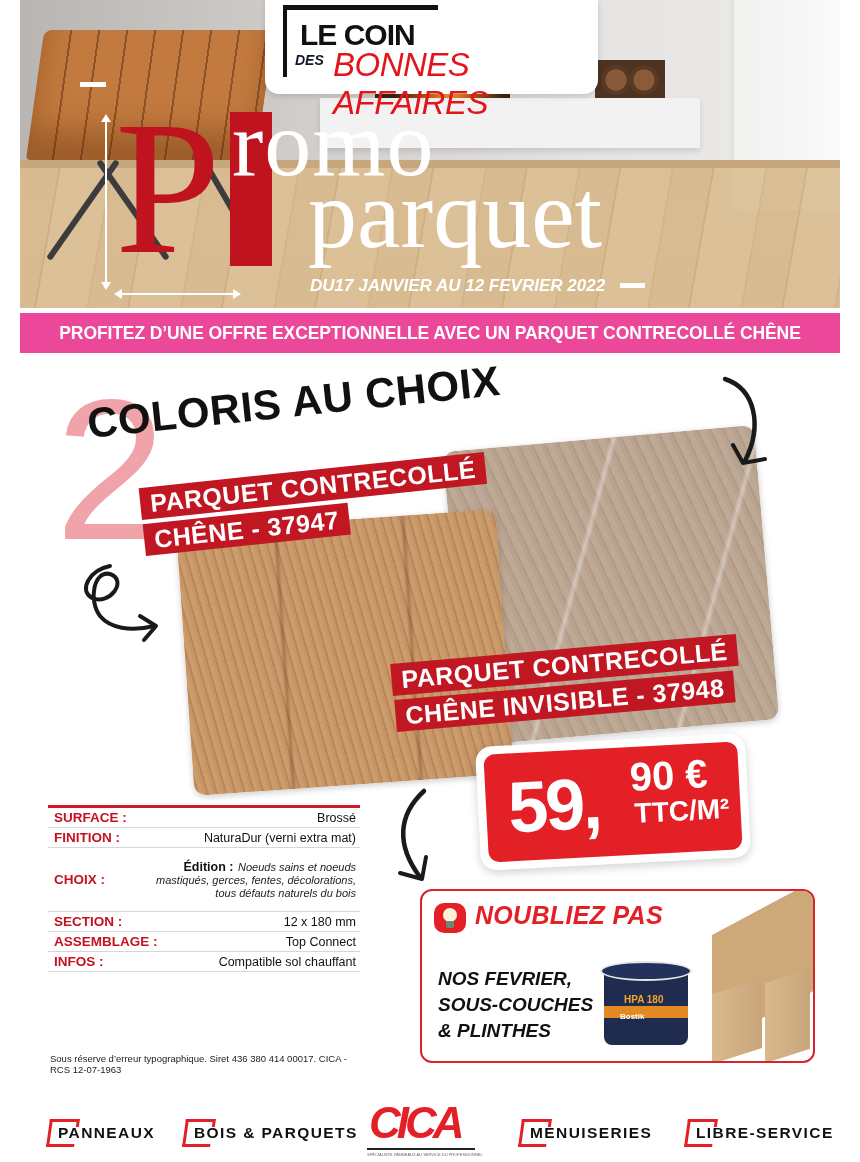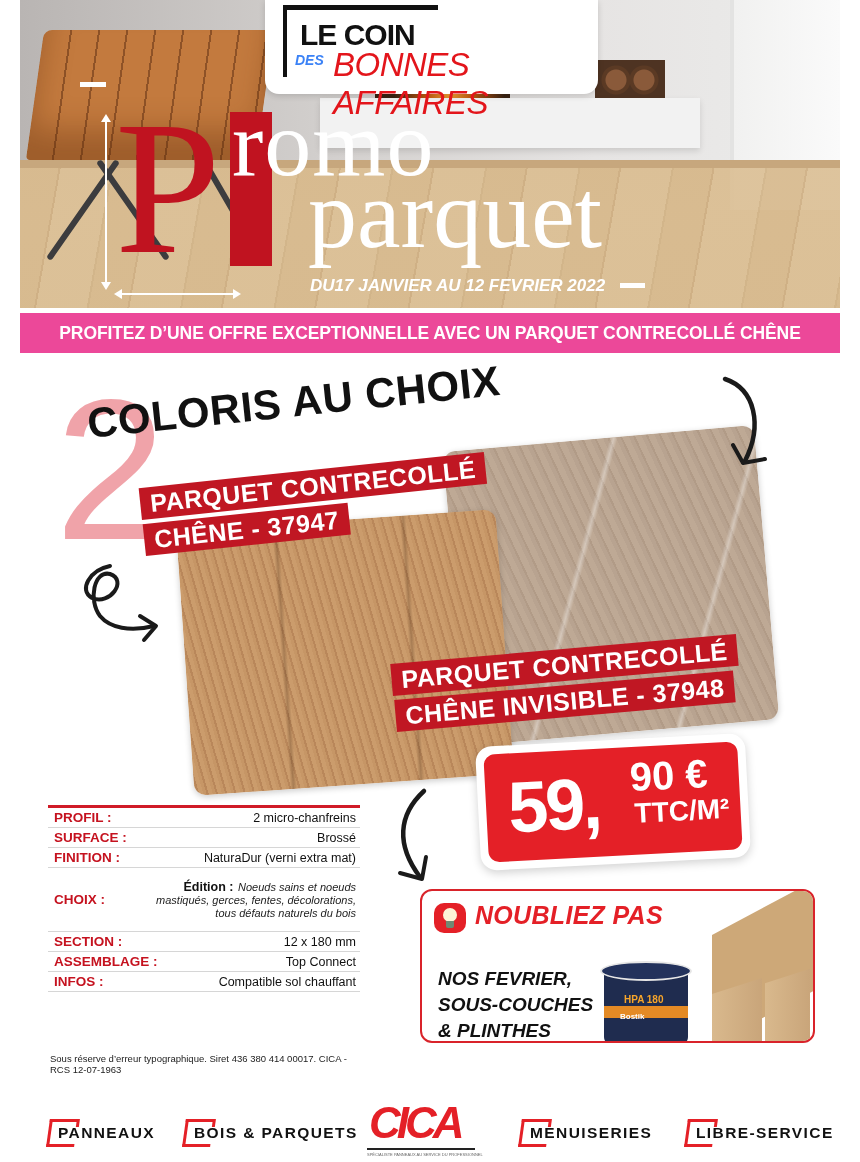--- a/index.html
+++ b/index.html
@@ -19,21 +19,21 @@
   .hero .fire { position: absolute; left: 355px; top: 60px; width: 135px; height: 40px; background: radial-gradient(circle at 55% 70%, #ffb640 0, #c55a10 30%, #3a2414 70%); }
   .hero .logs { position: absolute; left: 575px; top: 60px; width: 70px; height: 40px; background: radial-gradient(circle at 30% 50%, #8a5a3a 0 10px, #5b3a24 11px 14px, transparent 15px), radial-gradient(circle at 70% 50%, #8a5a3a 0 10px, #5b3a24 11px 14px, transparent 15px), #4e3322; }
   .hero .chair { position: absolute; left: 15px; top: 30px; width: 230px; height: 130px; border-radius: 8px 8px 4px 4px;
     background: repeating-linear-gradient(90deg, #c37a3e 0 26px, #8e5227 26px 28px), #c37a3e;
     transform: skewX(-8deg); box-shadow: inset 0 -30px 30px rgba(90,40,10,.35); }
   .hero .chair-leg { position: absolute; width: 6px; height: 120px; background: #3c3c3e; border-radius: 3px; }
 
   .logo-box { position: absolute; left: 265px; top: 0; width: 333px; height: 94px; background: #fff; border-radius: 0 0 14px 14px; box-shadow: 0 2px 6px rgba(0,0,0,.15); }
   .logo-box .bracket { position: absolute; left: 18px; top: 5px; width: 155px; height: 72px; border-top: 5px solid #111; border-left: 4px solid #111; }
   .logo-line1 { position: absolute; left: 35px; top: 18px; font-weight: 900; font-size: 30px; letter-spacing: -1px; color: #111; font-family: "Liberation Sans", sans-serif; }
-  .logo-des { position: absolute; left: 30px; top: 52px; font-style: italic; font-size: 14px; font-weight: 700; color: #3b82f6; text-align: right; }
+  .logo-des { position: absolute; left: 30px; top: 52px; font-style: italic; font-size: 14px; font-weight: 700; color: #0f172a; text-align: right; }
   .logo-line2 { position: absolute; left: 68px; top: 46px; font-style: italic; font-size: 33px; color: #e3151b; letter-spacing: -0.5px; }
 
   .promo-p { position: absolute; left: 115px; top: 108px; font-family: "Liberation Serif", serif; font-size: 190px; line-height: 160px; color: #c01320; height: 160px; }
   .promo-bar { position: absolute; left: 230px; top: 112px; width: 42px; height: 154px; background: #c01320; }
   .promo-romo { position: absolute; left: 232px; top: 96px; font-family: "Liberation Serif", serif; font-size: 94px; color: #fff; letter-spacing: 1px; line-height: 94px; }
   .promo-parquet { position: absolute; left: 308px; top: 165px; font-family: "Liberation Serif", serif; font-size: 98px; color: #fff; line-height: 98px; }
   .promo-dates { position: absolute; left: 310px; top: 276px; font-style: italic; font-weight: 700; font-size: 17px; color: #fff; }
   .white-dash { position: absolute; height: 5px; background: #fff; }
   .arrow-line-v { position: absolute; left: 105px; top: 120px; width: 2px; height: 164px; background: #fff; }
   .arrow-line-h { position: absolute; left: 120px; top: 293px; width: 115px; height: 2px; background: #fff; }
@@ -75,21 +75,21 @@
   .spec-label { color: #c5121f; font-weight: 700; font-size: 13.5px; white-space: nowrap; }
   .spec-value { color: #111; font-size: 12.5px; text-align: right; }
   .spec-choix { height: 64px; }
   .choix-box { text-align: right; line-height: 12px; width: 200px; }
   .choix-head { font-size: 12.5px; font-weight: 700; }
   .choix-desc { font-style: italic; font-size: 11px; color: #222; }
 
   .disclaimer { position: absolute; left: 50px; top: 1053px; width: 315px; font-size: 9.5px; line-height: 11px; color: #222; }
 
   
-  .reminder { position: absolute; left: 420px; top: 889px; width: 395px; height: 154px; border: 2.5px solid #d9232a; border-radius: 12px; background: #fff; overflow: hidden; }
+  .reminder { position: absolute; left: 420px; top: 889px; width: 395px; height: 174px; border: 2.5px solid #d9232a; border-radius: 12px; background: #fff; overflow: hidden; }
   .bulb { position: absolute; left: 12px; top: 12px; width: 32px; height: 30px; background: #e42027; border-radius: 10px; }
   .bulb::before { content: ""; position: absolute; left: 9px; top: 5px; width: 14px; height: 14px; background: #fdf3d6; border-radius: 50%; }
   .bulb::after { content: ""; position: absolute; left: 12px; top: 18px; width: 8px; height: 7px; background: #6f8873; border-radius: 0 0 2px 2px; }
   .reminder-title { position: absolute; left: 53px; top: 10px; color: #e42027; font-weight: 900; font-style: italic; font-size: 25px; letter-spacing: 0.3px; }
   .reminder-text { position: absolute; left: 16px; top: 75px; font-weight: 900; font-style: italic; font-size: 19px; line-height: 26px; color: #111; }
   .bucket { position: absolute; left: 178px; top: 70px; width: 92px; height: 86px; }
   .bucket .lid { position: absolute; left: 0; top: 0; width: 92px; height: 20px; background: #23325c; border-radius: 46px / 10px; border: 2px solid #e6e6e6; }
   .bucket .body { position: absolute; left: 4px; top: 14px; width: 84px; height: 70px; background: linear-gradient(180deg,#1f2c4f 0 45%, #e48a25 45% 62%, #1f2c4f 62%); border-radius: 0 0 8px 8px; }
   .bucket .brand { position: absolute; left: 20px; top: 22px; color: #fff; font-size: 8px; font-weight: 700; margin-top: 29px; }
   .bucket .model { position: absolute; left: 24px; top: 33px; color: #f7a52a; font-size: 10px; font-weight: 900; }
@@ -174,24 +174,20 @@
 <div class="price-card">
   <div class="price-inner">
     <div class="price-int">59,</div>
     <div class="price-dec">90 €</div>
     <div class="price-unit">TTC/M²</div>
   </div>
 </div>
 
 <div class="specs">
   <div class="spec-row">
-    <span class="spec-label">PROFIL :</span>
-    <span class="spec-value">2 micro-chanfreins</span>
-  </div>
-  <div class="spec-row">
     <span class="spec-label">SURFACE :</span>
     <span class="spec-value">Brossé</span>
   </div>
   <div class="spec-row">
     <span class="spec-label">FINITION :</span>
     <span class="spec-value">NaturaDur (verni extra mat)</span>
   </div>
   <div class="spec-row spec-choix">
     <span class="spec-label">CHOIX :</span>
     <div class="choix-box">

